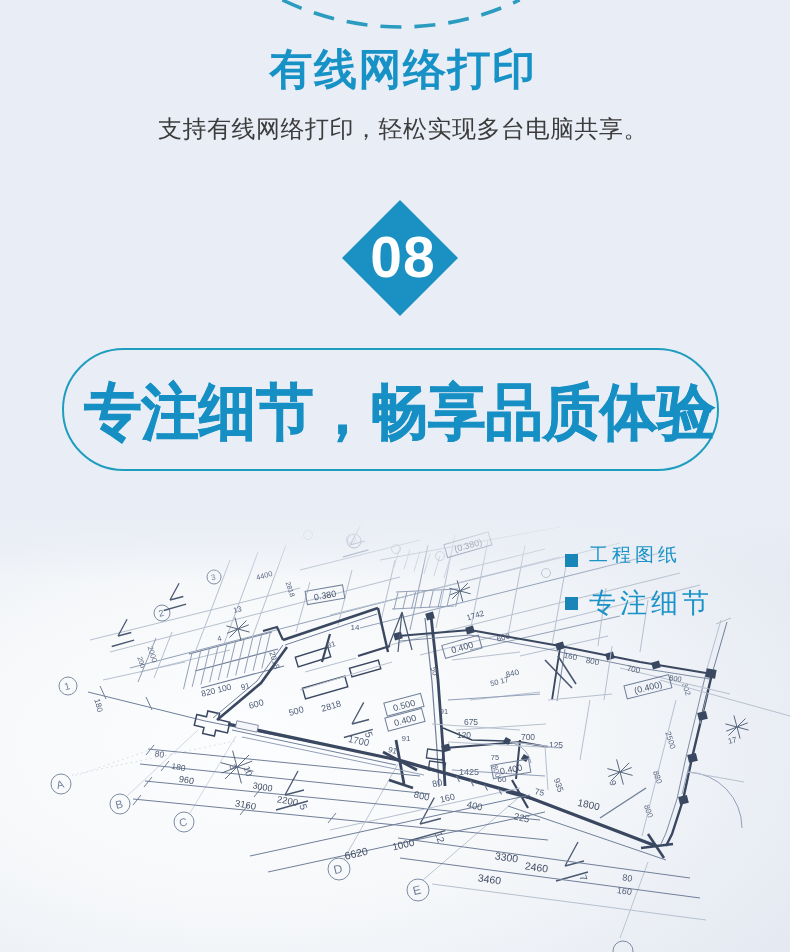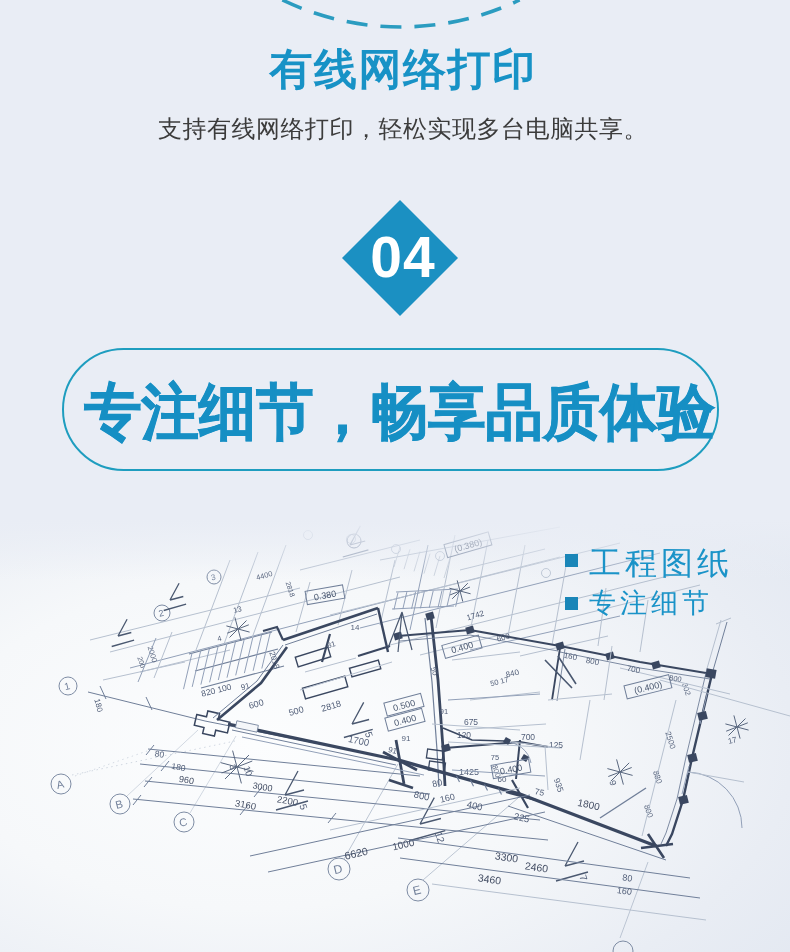--- a/index.html
+++ b/index.html
@@ -10,21 +10,21 @@
 <svg class="abs" style="left:0;top:0" width="790" height="36" viewBox="0 0 790 36">
 <path d="M 282.4 0 A 274 274 0 0 0 519.6 0" fill="none" stroke="#2b9cc0" stroke-width="3.6" stroke-dasharray="21 13"></path>
 </svg>
 
 <div class="abs" style="left:8px;top:41px;width:790px;text-align:center;font-size:43px;font-weight:bold;color:#1792c6;letter-spacing:1.5px">有线网络打印</div>
 
 <div class="abs" style="left:8px;top:113px;width:790px;text-align:center;font-size:24px;color:#3c3c3c;letter-spacing:0.5px">支持有线网络打印，轻松实现多台电脑共享。</div>
 
 <div class="abs" style="left:359px;top:216.5px;width:82px;height:82px;background:#1b90c2;transform:rotate(45deg)"></div>
 
-<div class="abs" style="left:303px;top:224px;width:200px;text-align:center;font-size:57px;font-weight:bold;color:#fff;letter-spacing:1px">04</div>
+<div class="abs" style="left:303px;top:224px;width:200px;text-align:center;font-size:57px;font-weight:bold;color:#fff;letter-spacing:1px">08</div>
 
 <div class="abs" style="left:62px;top:348px;width:653px;height:119px;border:2.4px solid #1e9dbf;border-radius:62px"></div>
 
 <div class="abs" style="left:4px;top:372px;width:790px;text-align:center;font-size:61px;font-weight:bold;color:#168fc4;-webkit-text-stroke:0.8px #168fc4"><span style="display:inline-block;transform:scaleX(0.94)">专注细节，畅享品质体验</span></div>
 <svg width="790" height="432" viewBox="0 0 790 432" style="position:absolute;left:0;top:520px">
     <defs>
 <radialGradient id="pg" cx="32%" cy="52%" r="95%">
         <stop offset="0%" stop-color="#fcfdfe"></stop>
         <stop offset="40%" stop-color="#f6f8fa"></stop>
         <stop offset="72%" stop-color="#e9edf4"></stop>
@@ -467,16 +467,16 @@
 <line x1="484.5" y1="784.4" x2="487.5" y2="790.4" stroke="#707f99" stroke-width="1.1"></line>
 <line x1="498.5" y1="788.6" x2="501.5" y2="794.6" stroke="#707f99" stroke-width="1.1"></line>
 
 <line x1="72.0" y1="775.0" x2="235.0" y2="741.0" stroke="#b6c0cf" stroke-width="1" stroke-dasharray="1.5 3.5" opacity="0.6"></line>
 </g>
 <rect x="0" y="0" width="790" height="60" fill="url(#topfade)"></rect>
   </svg>
 
 <div class="abs" style="left:565px;top:554px;width:13px;height:13px;background:#1a86b8"></div>
 
-<div class="abs" style="left:589px;top:542px;font-size:32px;color:#1a93c8;letter-spacing:4px">工程图纸</div>
+<div class="abs" style="left:589px;top:542px;font-size:19px;color:#1a93c8;letter-spacing:4px">工程图纸</div>
 
 <div class="abs" style="left:565px;top:597px;width:13px;height:13px;background:#1a86b8"></div>
 
 <div class="abs" style="left:589px;top:585px;font-size:27px;color:#1a93c8;letter-spacing:4px">专注细节</div>
 </body></html>

